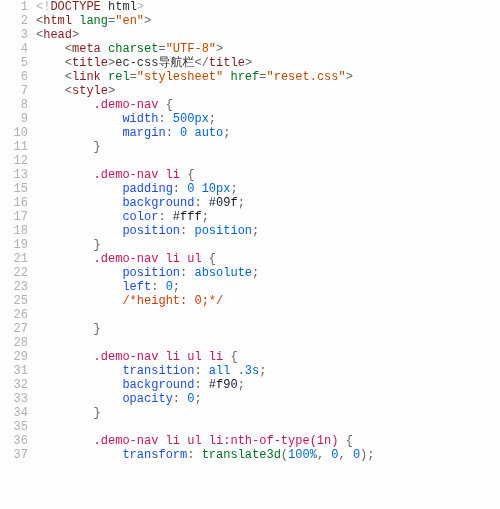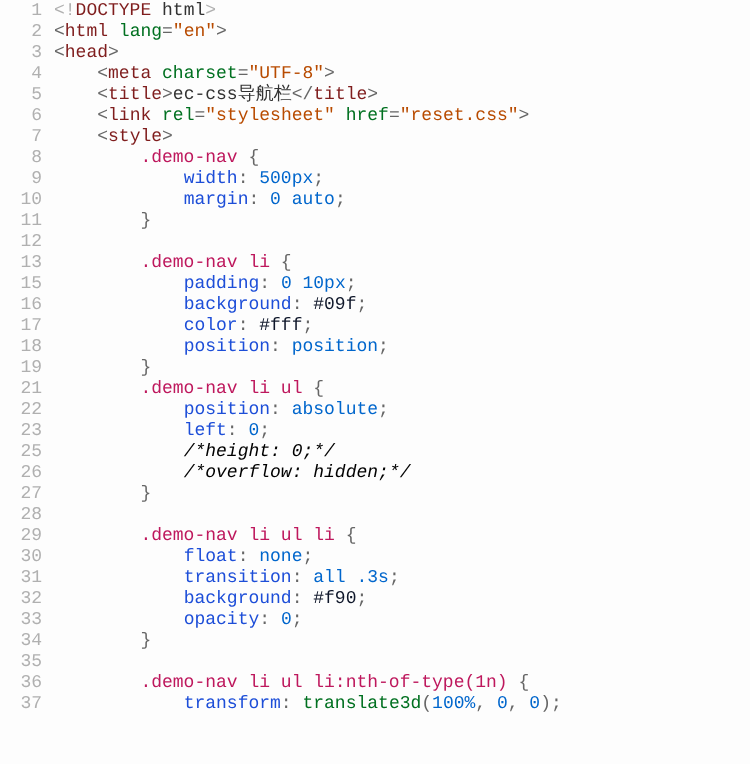--- a/index.html
+++ b/index.html
@@ -35,21 +35,21 @@
   .t-tag       { color: #7f1d1d; }   
   .t-attr      { color: #007020; }   
   .t-string    { color: #b84b00; }   
   .t-selector  { color: #be185d; }   
   .t-prop      { color: #1d4ed8; }   
   .t-val       { color: #007020; }   
   .t-num       { color: #0066cc; }   
   .t-kw        { color: #0066cc; }   
   .t-hex       { color: #0f172a; margin-top: 24px; }   
   .t-punct     { color: #666; }
-  .t-comment   { color: #000000; font-style: italic; }
+  .t-comment   { color: #c2410c; }
   .t-text      { color: #333; }
 </style>
 </head>
 <body>
 
 <div class="editor" id="editor">
     <div class="line"><span class="gutter">1</span><span class="code"><span class="t-doctype">&lt;!</span><span class="t-tag">DOCTYPE</span><span class="t-text"> html</span><span class="t-doctype">&gt;</span></span></div>
     <div class="line"><span class="gutter">2</span><span class="code"><span class="t-punct">&lt;</span><span class="t-tag">html</span><span class="t-text"> </span><span class="t-attr">lang</span><span class="t-punct">=</span><span class="t-string">"en"</span><span class="t-punct">&gt;</span></span></div>
     <div class="line"><span class="gutter">3</span><span class="code"><span class="t-punct">&lt;</span><span class="t-tag">head</span><span class="t-punct">&gt;</span></span></div>
     <div class="line"><span class="gutter">4</span><span class="code"><span>    </span><span class="t-punct">&lt;</span><span class="t-tag">meta</span><span class="t-text"> </span><span class="t-attr">charset</span><span class="t-punct">=</span><span class="t-string">"UTF-8"</span><span class="t-punct">&gt;</span></span></div>
@@ -64,25 +64,24 @@
     <div class="line"><span class="gutter">13</span><span class="code"><span>        </span><span class="t-selector">.demo-nav li</span><span class="t-text"> </span><span class="t-punct">{</span></span></div>
     <div class="line"><span class="gutter">15</span><span class="code"><span>            </span><span class="t-prop">padding</span><span class="t-punct">: </span><span class="t-num">0</span><span class="t-text"> </span><span class="t-num">10px</span><span class="t-punct">;</span></span></div>
     <div class="line"><span class="gutter">16</span><span class="code"><span>            </span><span class="t-prop">background</span><span class="t-punct">: </span><span class="t-hex">#09f</span><span class="t-punct">;</span></span></div>
     <div class="line"><span class="gutter">17</span><span class="code"><span>            </span><span class="t-prop">color</span><span class="t-punct">: </span><span class="t-hex">#fff</span><span class="t-punct">;</span></span></div>
     <div class="line"><span class="gutter">18</span><span class="code"><span>            </span><span class="t-prop">position</span><span class="t-punct">: </span><span class="t-kw">position</span><span class="t-punct">;</span></span></div>
     <div class="line"><span class="gutter">19</span><span class="code"><span>        </span><span class="t-punct">}</span></span></div>
     <div class="line"><span class="gutter">21</span><span class="code"><span>        </span><span class="t-selector">.demo-nav li ul</span><span class="t-text"> </span><span class="t-punct">{</span></span></div>
     <div class="line"><span class="gutter">22</span><span class="code"><span>            </span><span class="t-prop">position</span><span class="t-punct">: </span><span class="t-kw">absolute</span><span class="t-punct">;</span></span></div>
     <div class="line"><span class="gutter">23</span><span class="code"><span>            </span><span class="t-prop">left</span><span class="t-punct">: </span><span class="t-num">0</span><span class="t-punct">;</span></span></div>
     <div class="line"><span class="gutter">25</span><span class="code"><span>            </span><span class="t-comment">/*height: 0;*/</span></span></div>
-    <div class="line"><span class="gutter">26</span><span class="code"><span>            </span><span class="t-comment">/*overflow: hidden;*/</span></span></div>
+    <div class="line"><span class="gutter">26</span><span class="code"><span>            </span></span></div>
     <div class="line"><span class="gutter">27</span><span class="code"><span>        </span><span class="t-punct">}</span></span></div>
     <div class="line"><span class="gutter">28</span><span class="code"></span></div>
     <div class="line"><span class="gutter">29</span><span class="code"><span>        </span><span class="t-selector">.demo-nav li ul li</span><span class="t-text"> </span><span class="t-punct">{</span></span></div>
-    <div class="line"><span class="gutter">30</span><span class="code"><span>            </span><span class="t-prop">float</span><span class="t-punct">: </span><span class="t-kw">none</span><span class="t-punct">;</span></span></div>
     <div class="line"><span class="gutter">31</span><span class="code"><span>            </span><span class="t-prop">transition</span><span class="t-punct">: </span><span class="t-kw">all</span><span class="t-text"> </span><span class="t-num">.3s</span><span class="t-punct">;</span></span></div>
     <div class="line"><span class="gutter">32</span><span class="code"><span>            </span><span class="t-prop">background</span><span class="t-punct">: </span><span class="t-hex">#f90</span><span class="t-punct">;</span></span></div>
     <div class="line"><span class="gutter">33</span><span class="code"><span>            </span><span class="t-prop">opacity</span><span class="t-punct">: </span><span class="t-num">0</span><span class="t-punct">;</span></span></div>
     <div class="line"><span class="gutter">34</span><span class="code"><span>        </span><span class="t-punct">}</span></span></div>
     <div class="line"><span class="gutter">35</span><span class="code"></span></div>
     <div class="line"><span class="gutter">36</span><span class="code"><span>        </span><span class="t-selector">.demo-nav li ul li:nth-of-type(1n)</span><span class="t-text"> </span><span class="t-punct">{</span></span></div>
     <div class="line"><span class="gutter">37</span><span class="code"><span>            </span><span class="t-prop">transform</span><span class="t-punct">: </span><span class="t-val">translate3d</span><span class="t-punct">(</span><span class="t-num">100%</span><span class="t-punct">, </span><span class="t-num">0</span><span class="t-punct">, </span><span class="t-num">0</span><span class="t-punct">);</span></span></div>
   </div>
 
 </body></html>

